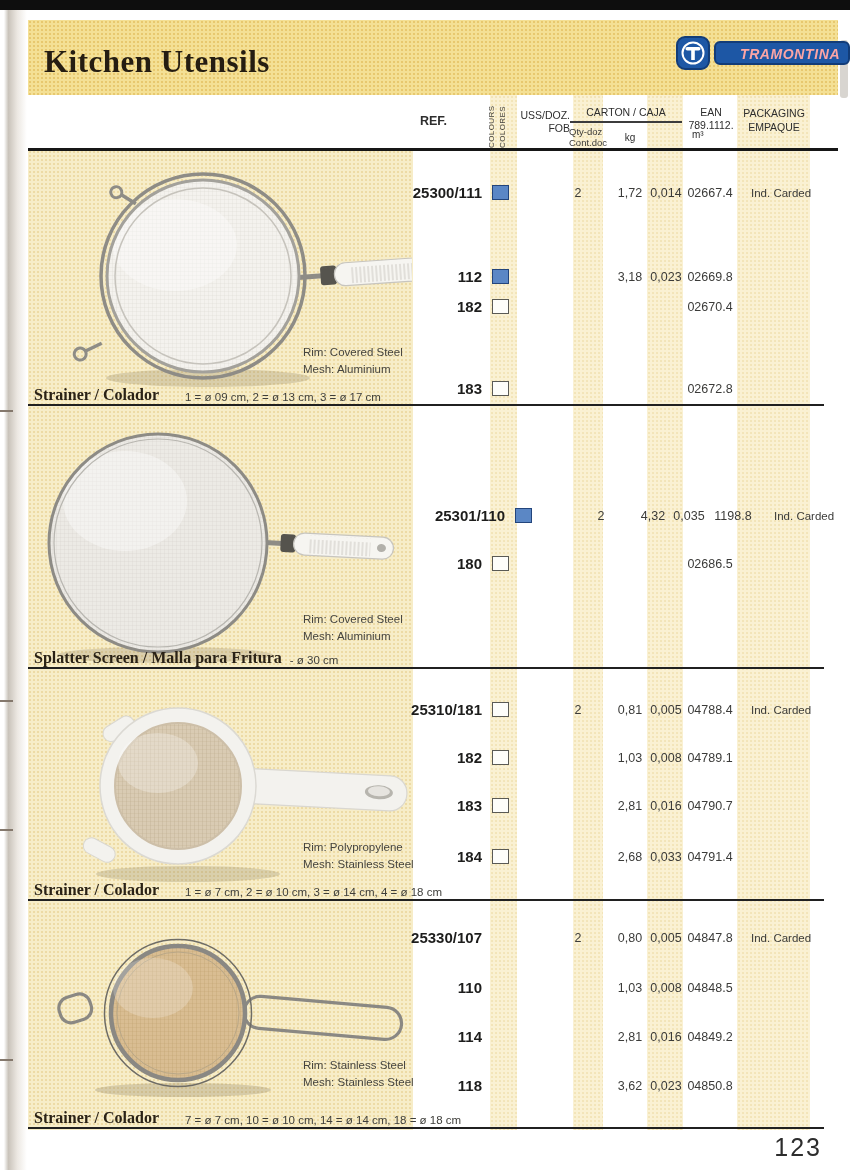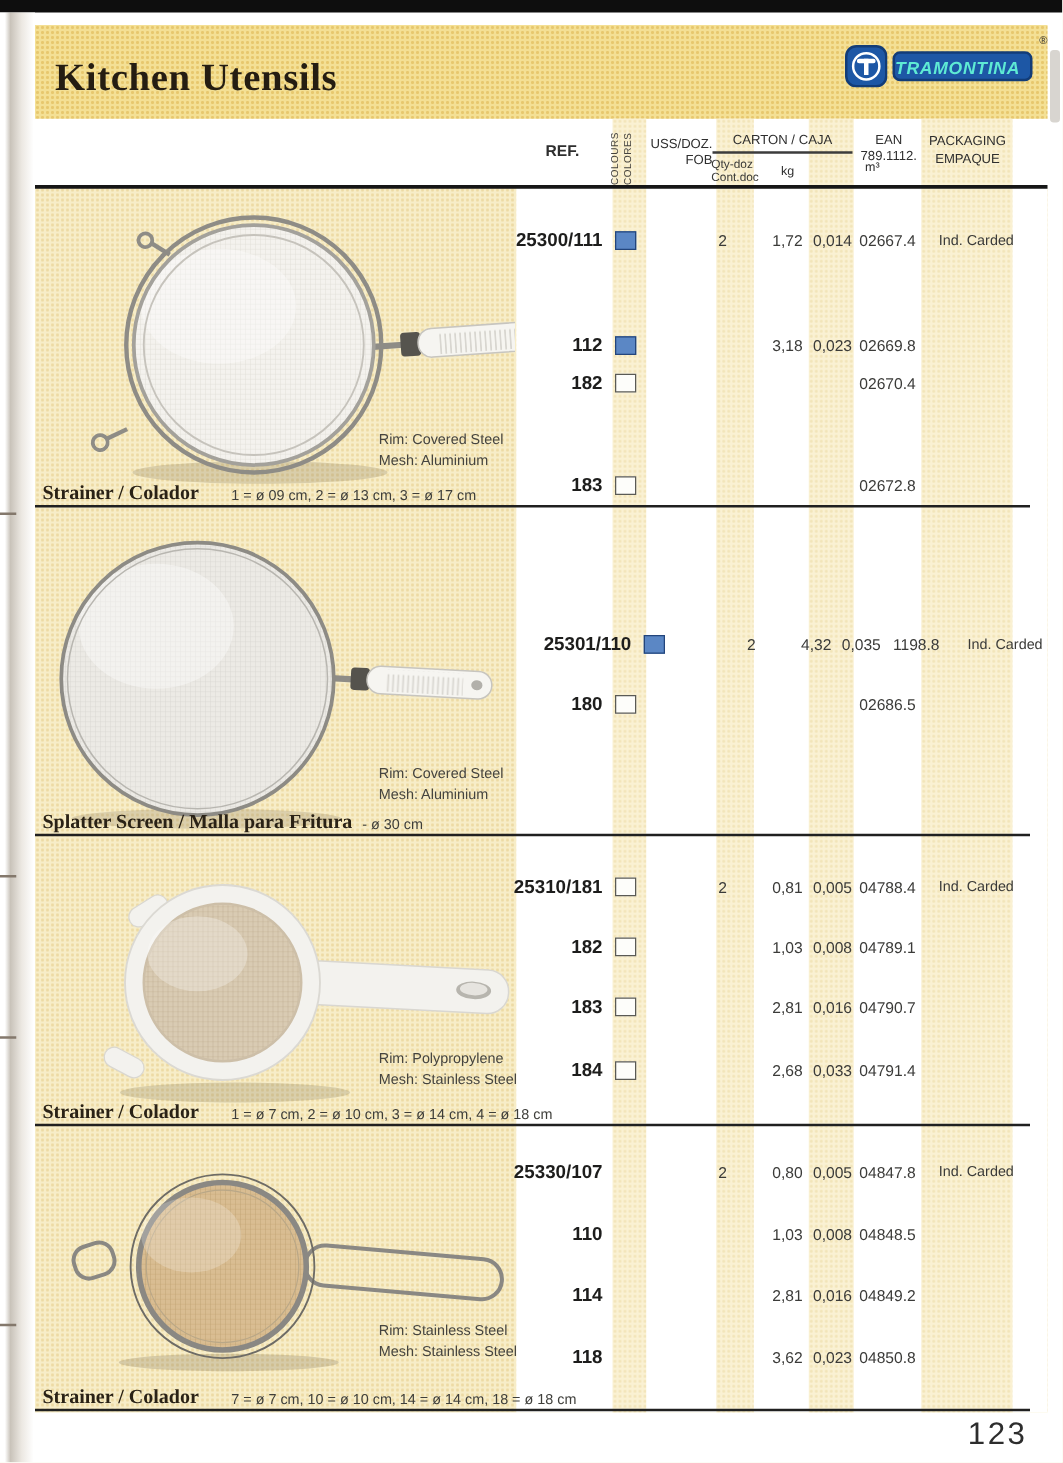--- a/index.html
+++ b/index.html
@@ -27,28 +27,28 @@
   .stripe.s2{left:573px;width:30px;}
   .stripe.s3{left:647px;width:36px;}
   .stripe.s4{left:737px;width:73px;}
 
   .title{left:44px;top:44px;font-family:"Liberation Serif",serif;font-weight:bold;
     font-size:31px;color:#251d12;letter-spacing:.5px;}
 
   
   .logo{left:676px;top:36px;display:flex;align-items:center;}
   .logo-word{margin-left:4px;height:24px;background:#1d57a5;border:2px solid #123c78;border-radius:6px;
-    color:#5eead4;font-style:italic;font-weight:bold;font-size:14px;letter-spacing:.6px;
-    padding:2px 8px 0 0;line-height:18px;}
+    color:#fca5a5;font-style:italic;font-weight:bold;font-size:14px;letter-spacing:.6px;
+    padding:2px 8px 0 24px;line-height:18px;}
   .logo-reg{position:absolute;right:-12px;top:-9px;font-size:9px;color:#333;font-style:normal;}
 
   
   .hrule-thick{left:28px;top:148px;width:810px;height:3px;background:#161616;}
   .th{color:#2e2e2e;}
-  .th-ref{left:420px;top:114px;width:60px;text-align:center;font-weight:bold;font-size:12.5px;}
+  .th-ref{left:420px;top:114px;width:60px;text-align:left;font-weight:bold;font-size:12.5px;}
   .colours-label{left:487px;top:94px;height:54px;display:flex;gap:1px;}
   .colours-label span{writing-mode:vertical-rl;transform:rotate(180deg);font-size:8px;
     letter-spacing:.4px;color:#44423e;line-height:10px;}
   .th-uss{left:510px;top:109px;width:60px;text-align:right;font-size:10.5px;line-height:13px;}
   .th-carton{left:568px;top:106px;width:116px;text-align:center;font-size:10.5px;}
   .carton-line{left:570px;top:121px;width:112px;height:1.5px;background:#3c3c3c;}
   .th-qty{left:569px;top:126px;width:46px;font-size:9.5px;line-height:11px;color:#3a3a38;}
   .th-kg{left:616px;top:132px;width:28px;text-align:center;font-size:10px;}
   .th-m3{left:648px;top:129px;width:34px;text-align:center;font-size:10px;padding-left:44px;}
   .th-ean{left:683px;top:106px;width:56px;text-align:center;font-size:10.5px;line-height:13px;}

